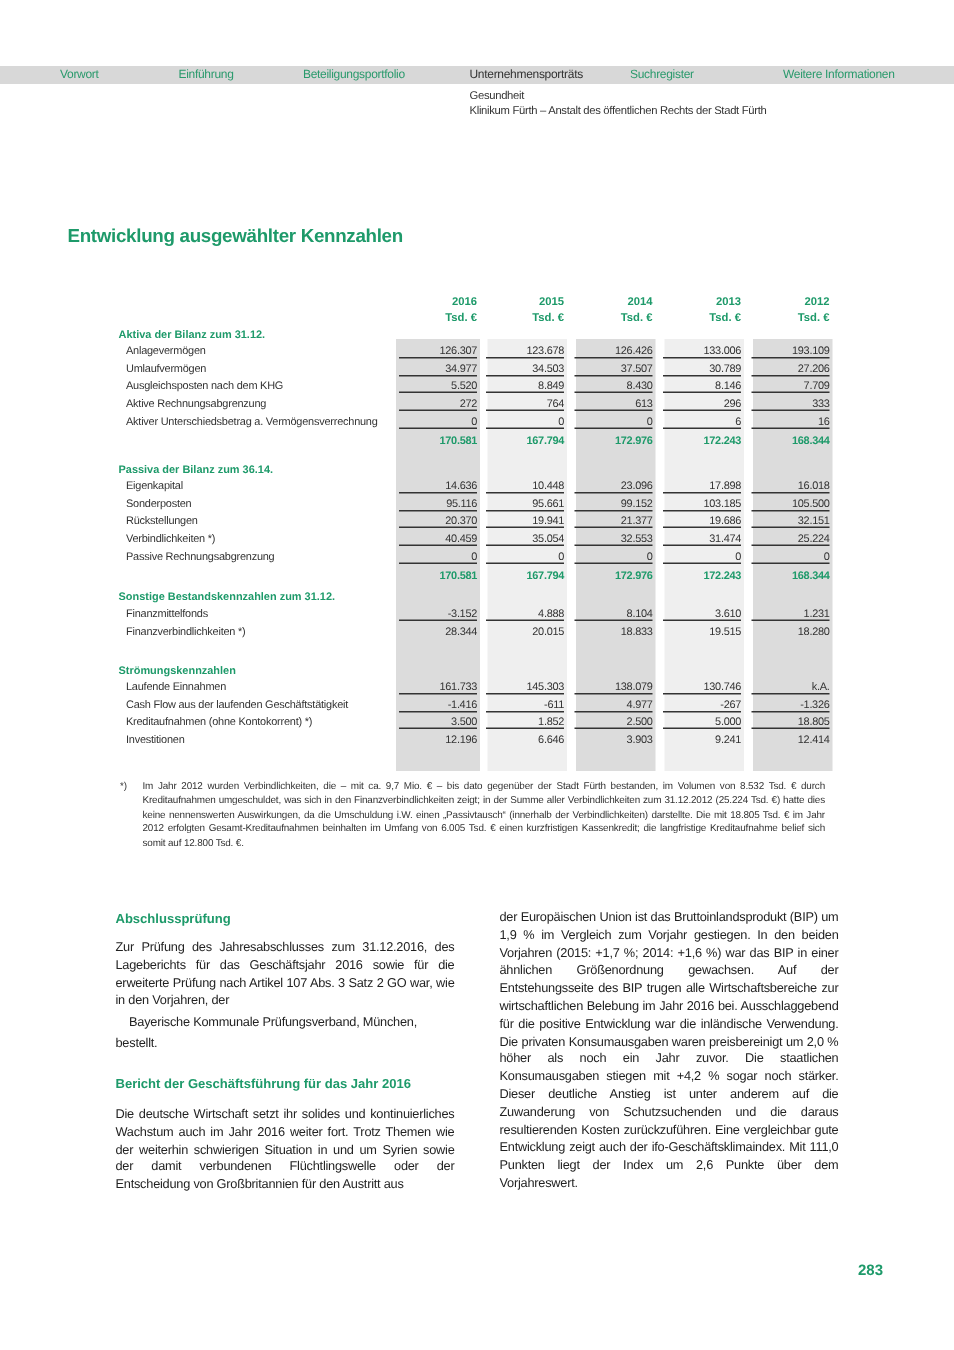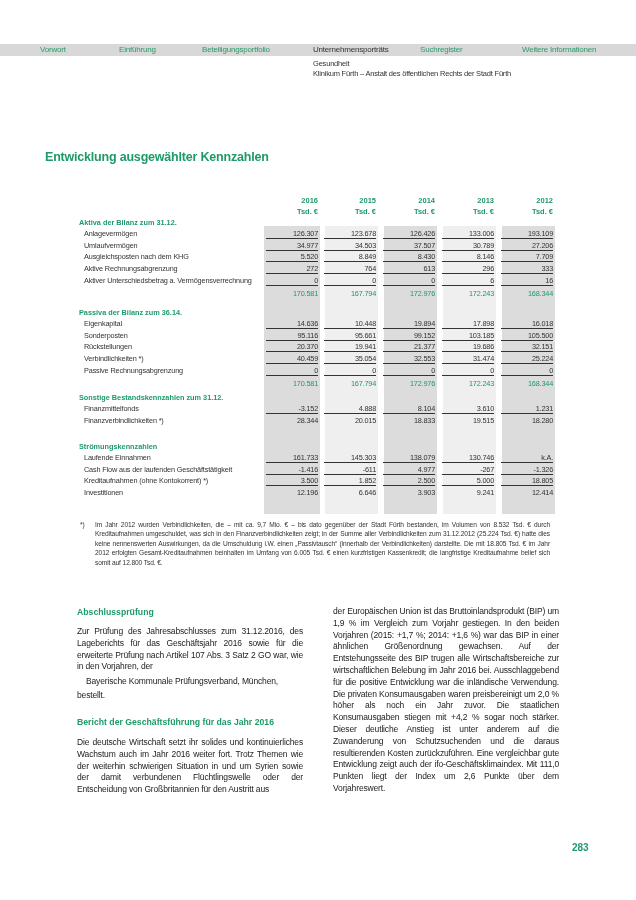--- a/index.html
+++ b/index.html
@@ -12,21 +12,21 @@
   .sub { position: absolute; left: 313px; font-size: 7.5px; color: #333; white-space: nowrap; letter-spacing: -0.2px; text-align: center; }
   .title { position: absolute; left: 45px; top: 150px; font-size: 12.5px; font-weight: bold; color: #1e9a6a; letter-spacing: -0.2px; }
   .colbg { position: absolute; top: 226px; height: 288px; }
   .colbg.dark { background: #dcdcdc; }
   .colbg.light { background: #efefef; }
   .yhdr { position: absolute; width: 52px; text-align: right; font-size: 7.5px; font-weight: bold; color: #1e9a6a; }
   .sect { position: absolute; left: 79px; font-size: 7.3px; font-weight: bold; color: #1e9a6a; white-space: nowrap; }
   .rowlabel { position: absolute; left: 84px; font-size: 7.3px; color: #333; white-space: nowrap; letter-spacing: -0.15px; }
   .cell { position: absolute; width: 52px; text-align: right; font-size: 7.3px; color: #333; height: 9px; line-height: 9px; letter-spacing: -0.2px; }
   .cell.ul { border-bottom: 1.6px solid #333; }
-  .cell.total { font-weight: normal; color: #1e9a6a; }
+  .cell.total { font-weight: bold; color: #1e9a6a; }
   .foot-mark { position: absolute; left: 80px; top: 521px; font-size: 6.6px; color: #333; }
   .footnote { position: absolute; left: 95px; top: 520px; width: 455px; font-size: 6.6px; line-height: 9.4px; color: #333; text-align: justify; letter-spacing: -0.1px; }
   .h2 { position: absolute; font-size: 8.7px; font-weight: bold; color: #1e9a6a; white-space: nowrap; }
   .para { position: absolute; font-size: 8.5px; line-height: 11.8px; color: #222; text-align: justify; letter-spacing: -0.15px; }
   .pagenum { position: absolute; left: 572px; top: 842px; font-size: 10px; font-weight: bold; color: #1e9a6a; }
 </style>
 </head>
 <body>
 
 <div class="navbar">
@@ -93,21 +93,21 @@
     <div class="cell ul" style="left:501px;top:275.79999999999995px">16</div>
     <div class="cell total" style="left:266px;top:288.49999999999994px">170.581</div>
     <div class="cell total" style="left:324px;top:288.49999999999994px">167.794</div>
     <div class="cell total" style="left:383px;top:288.49999999999994px">172.976</div>
     <div class="cell total" style="left:442px;top:288.49999999999994px">172.243</div>
     <div class="cell total" style="left:501px;top:288.49999999999994px">168.344</div>
     <div class="sect" style="top:308px">Passiva der Bilanz zum 36.14.</div>
     <div class="rowlabel" style="top:319px">Eigenkapital</div>
     <div class="cell ul" style="left:266px;top:319px">14.636</div>
     <div class="cell ul" style="left:324px;top:319px">10.448</div>
-    <div class="cell ul" style="left:383px;top:319px">19.894</div>
+    <div class="cell ul" style="left:383px;top:319px">23.096</div>
     <div class="cell ul" style="left:442px;top:319px">17.898</div>
     <div class="cell ul" style="left:501px;top:319px">16.018</div>
     <div class="rowlabel" style="top:330.7px">Sonderposten</div>
     <div class="cell ul" style="left:266px;top:330.7px">95.116</div>
     <div class="cell ul" style="left:324px;top:330.7px">95.661</div>
     <div class="cell ul" style="left:383px;top:330.7px">99.152</div>
     <div class="cell ul" style="left:442px;top:330.7px">103.185</div>
     <div class="cell ul" style="left:501px;top:330.7px">105.500</div>
     <div class="rowlabel" style="top:342.4px">Rückstellungen</div>
     <div class="cell ul" style="left:266px;top:342.4px">20.370</div>

